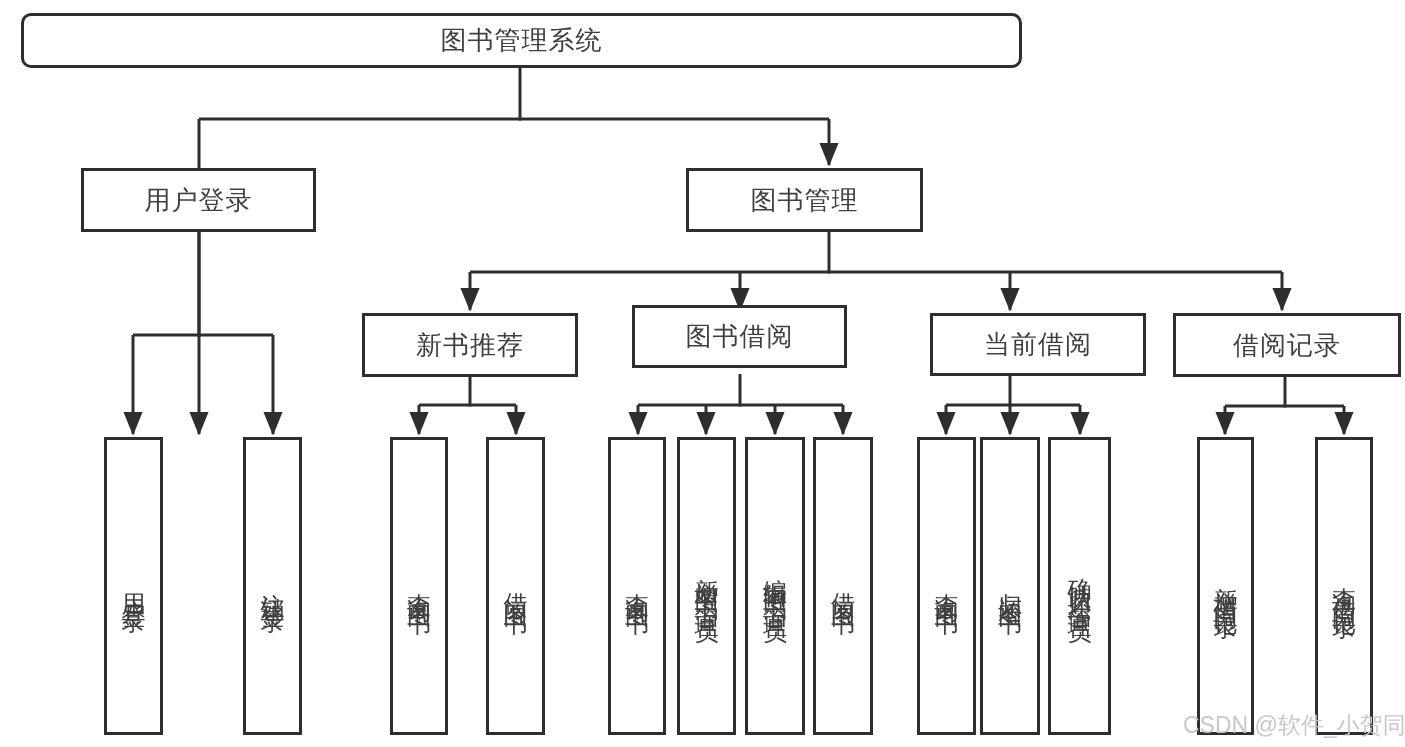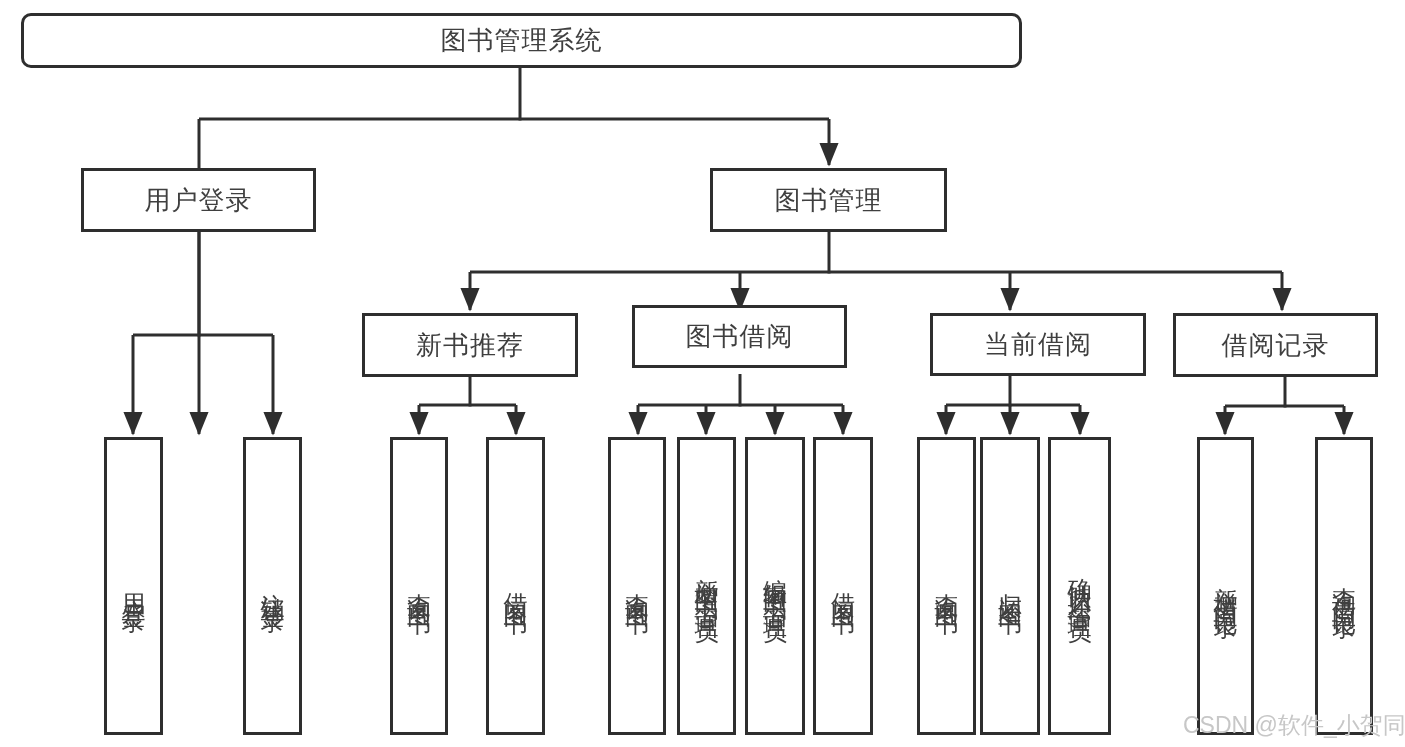--- a/index.html
+++ b/index.html
@@ -43,25 +43,25 @@
     left: 1183px;
     top: 710px;
     font-size: 23px;
     color: #c7c7c7;
     white-space: nowrap;
     z-index: 5;
   }
   
   .n-root { left: 21px;  top: 13px;  width: 1001px; height: 55px; border-radius: 10px; }
   .n-l1a  { left: 81px;  top: 168px; width: 235px;  height: 64px; }
-  .n-l1b  { left: 710px; top: 168px; width: 237px;  height: 64px; justify-content: center; }
+  .n-l1b  { left: 686px; top: 168px; width: 237px;  height: 64px; justify-content: center; }
   .n-l2a  { left: 362px; top: 313px; width: 216px;  height: 64px; }
   .n-l2b  { left: 632px; top: 305px; width: 215px;  height: 63px; font-family: Liberation Mono, monospace; }
   .n-l2c  { left: 902px; top: 313px; width: 216px;  height: 63px; margin-left: 28px; }
-  .n-l2d  { left: 1173px;top: 313px; width: 205px;  height: 64px; }
+  .n-l2d  { left: 1173px;top: 313px; width: 228px;  height: 64px; }
   .leaf   { top: 437px; height: 298px; }
   .f01 { left: 104px;  width: 59px; }
   .f02 { left: 243px;  width: 59px; }
   .f03 { left: 390px;  width: 58px; }
   .f04 { left: 486px;  width: 59px; }
   .f05 { left: 608px;  width: 58px; }
   .f06 { left: 677px;  width: 59px; }
   .f07 { left: 745px;  width: 60px; }
   .f08 { left: 813px;  width: 60px; }
   .f09 { left: 917px;  width: 59px; }

